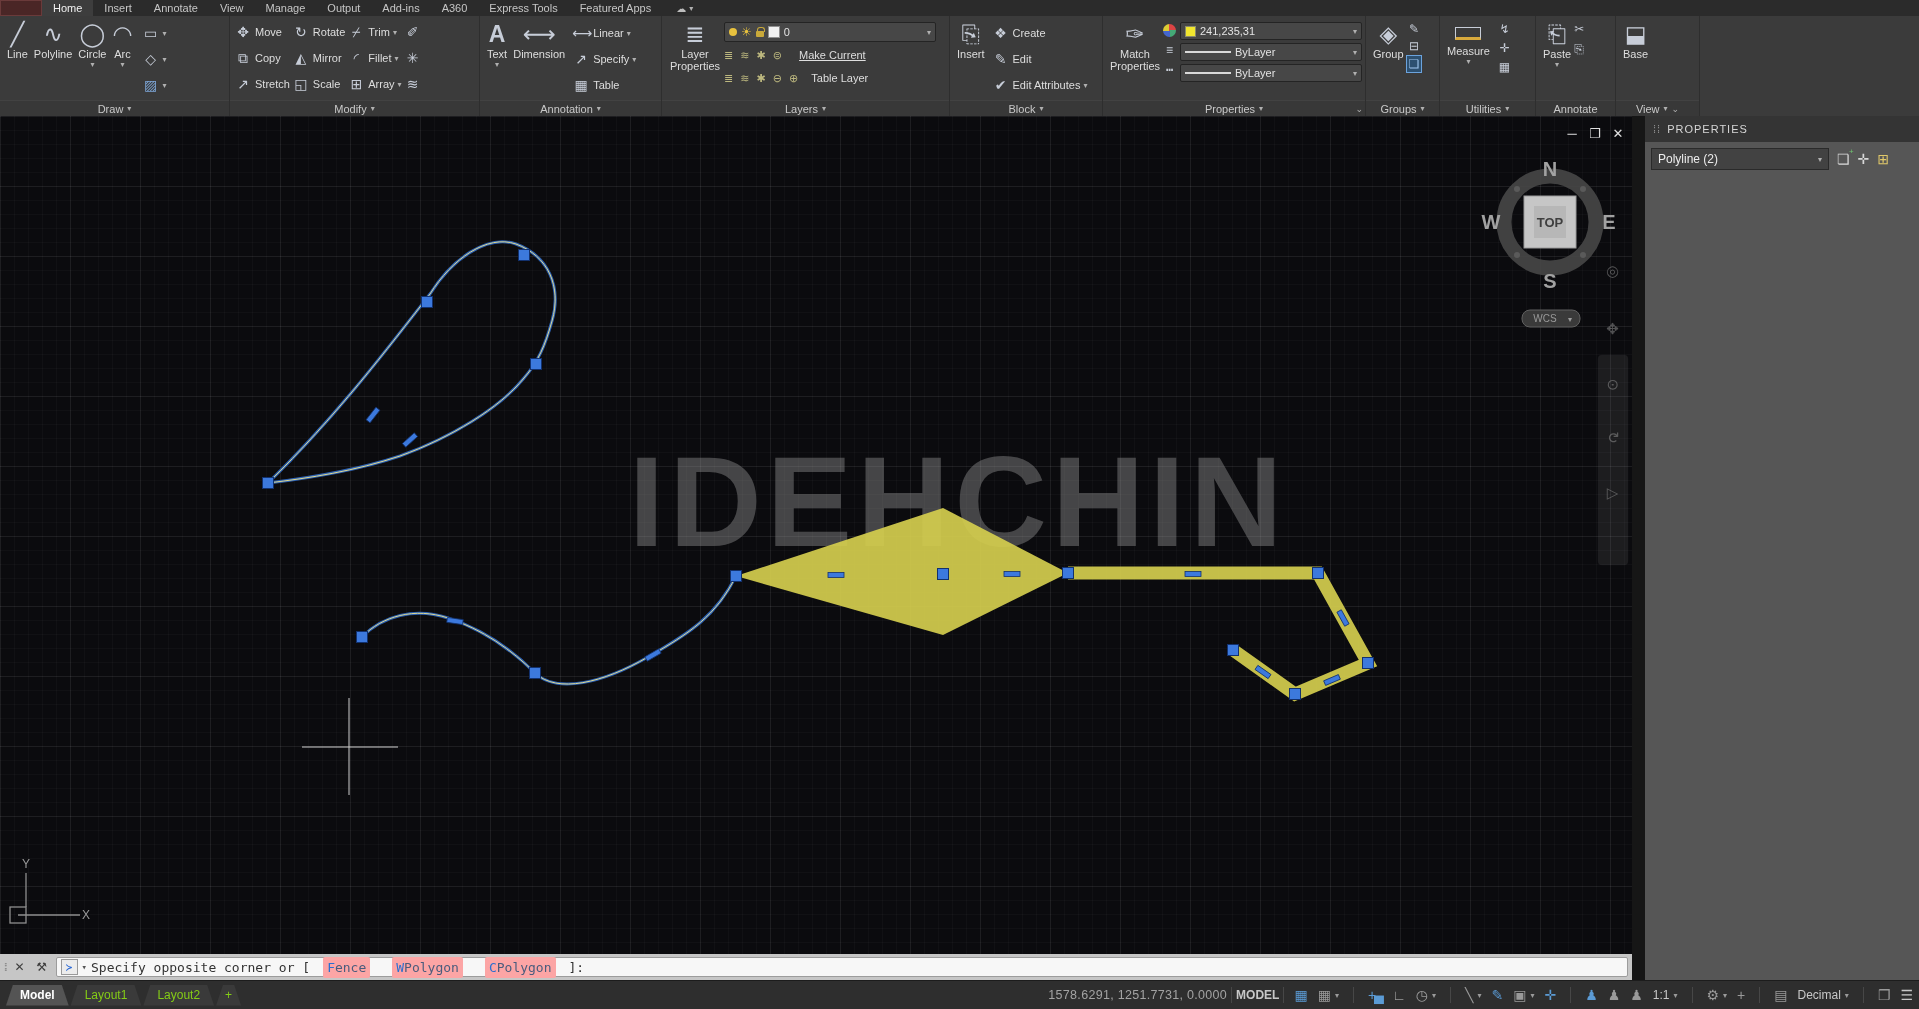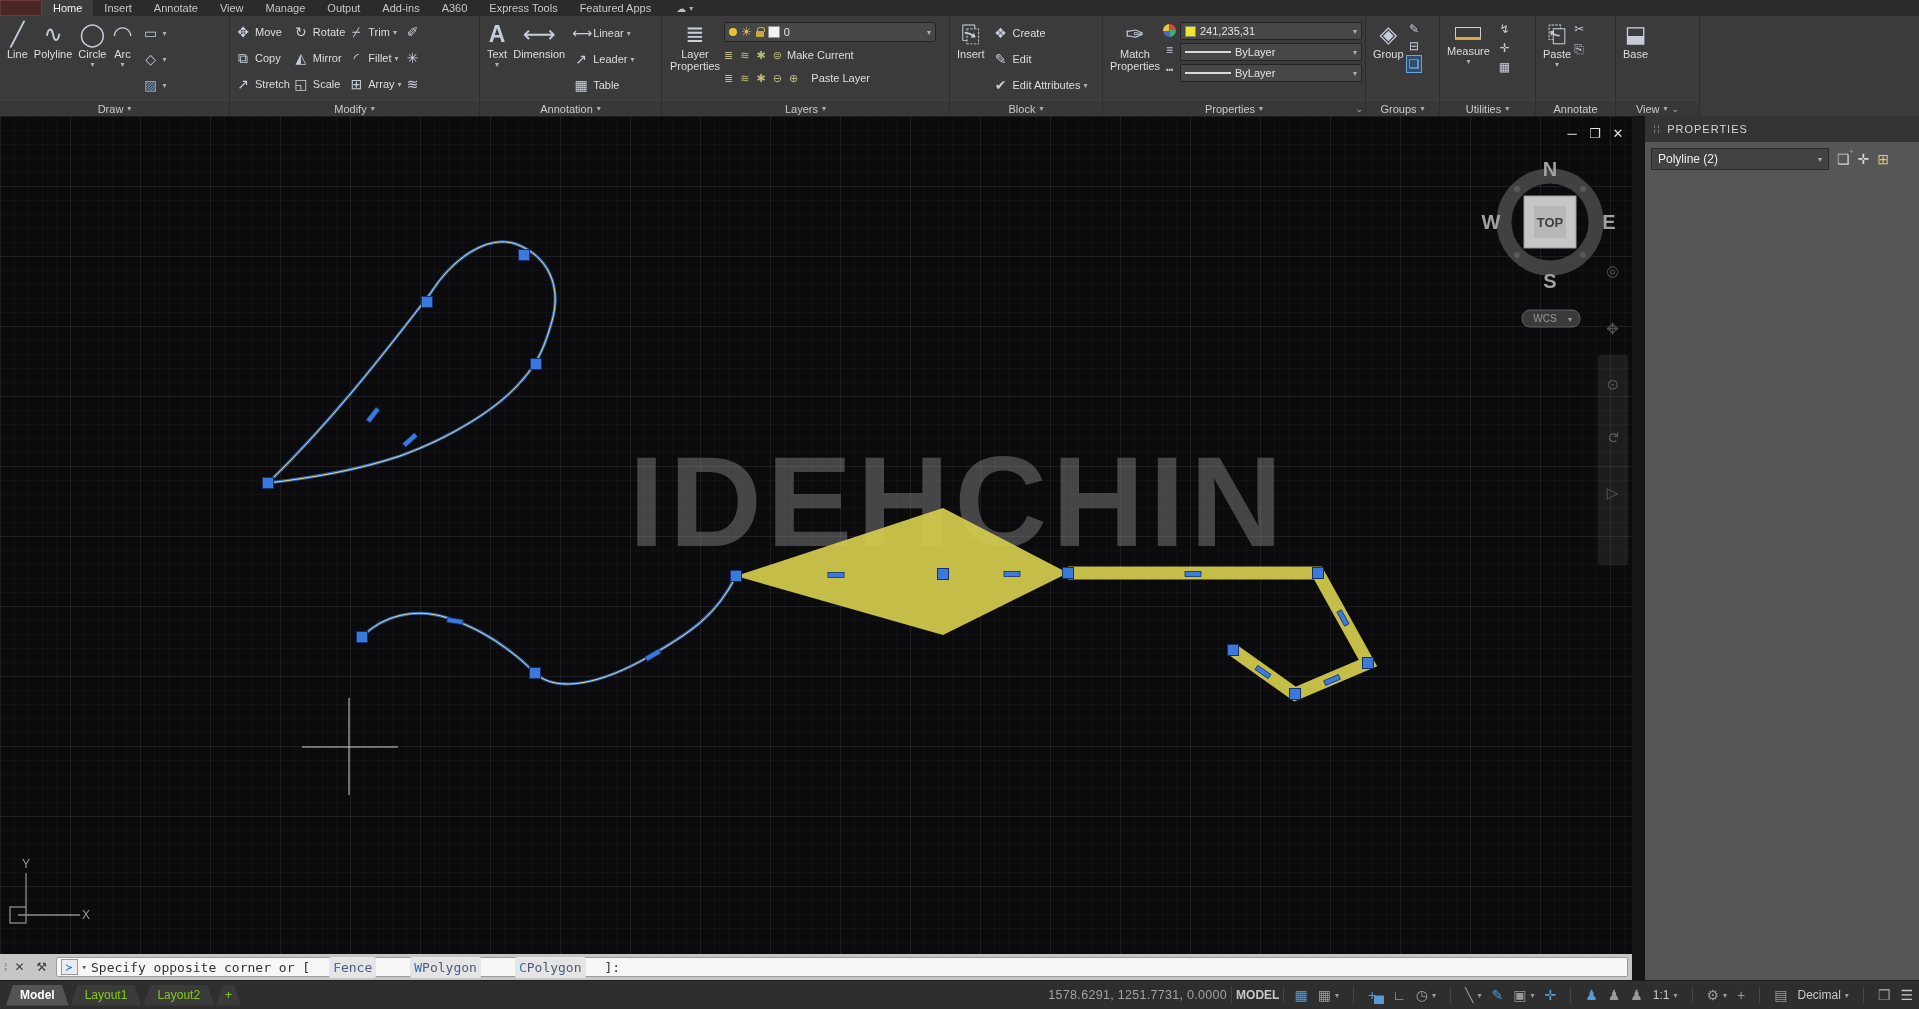--- a/index.html
+++ b/index.html
@@ -72,21 +72,21 @@
   
   #cmdbar { position:absolute; left:0; top:954px; width:1632px; height:26px; background:#c6c6c6;
             display:flex; align-items:center; gap:6px; padding:0 4px; }
   #cmd-grip { color:#8a8a8a; font-size:10px; letter-spacing:-2px; }
   .cmdico { color:#3c3c3c; font-size:12px; width:16px; text-align:center; }
   #cmd-field { flex:1; height:20px; background:#f7f7f7; border:1px solid #9c9c9c; border-radius:2px;
                display:flex; align-items:center; gap:4px; padding:0 4px;
                font-family:"DejaVu Sans Mono", monospace; font-size:13px; color:#333; }
   #cmd-prompt { width:17px; height:16px; background:#ececec; border:1px solid #9a9a9a; color:#2e6bd6;
                 font-size:11px; display:flex; align-items:center; justify-content:center; }
-  .pill { display:inline-block; background:#e5e5e5; border-radius:2px; padding:3px 4px; margin:0 15px;
+  .pill { display:inline-block; background:#fca5a5; border-radius:2px; padding:3px 4px; margin:0 9px;
           color:#4a5c7d; }
   .pill::first-letter { color:#2a6fd1; }
 
   
   #statusbar { position:absolute; left:0; top:980px; width:1919px; height:29px; background:#2e2e2e;
                border-top:1px solid #1c1c1c; display:flex; align-items:center; padding:0 6px; }
   .ltab { height:21px; display:flex; align-items:center; padding:0 14px; font-size:12px; color:#84cc16;
           background:#3a3a3a; clip-path:polygon(7px 0, calc(100% - 7px) 0, 100% 100%, 0 100%);
           margin-right:2px; cursor:default; }
   .ltab.active { background:#545454; color:#ffffff; font-weight:bold; }
@@ -236,21 +236,21 @@
         <span class="blabel">Dimension</span>
       </div>
       <div class="smallcol" style="margin-left:4px;">
         <div class="srow">
           <span class="sicon">⟷</span>
           <span class="slabel">Linear</span>
           <span class="car8">▾</span>
         </div>
         <div class="srow">
           <span class="sicon">↗</span>
-          <span class="slabel">Leader</span>
+          <span class="slabel">Specify</span>
           <span class="car8">▾</span>
         </div>
         <div class="srow">
           <span class="sicon">▦</span>
           <span class="slabel">Table</span>
         </div>
       </div>
     </div>
     <div class="plabel">
       <span>Annotation</span>
@@ -269,25 +269,25 @@
           <span class="dotY"></span>
           <span style="color:#e8c23e; font-size:12px;">☀</span>
           <span class="mlock"></span>
           <span class="sww"></span>
           <span>0</span>
           <span class="grow"></span>
           <span class="car8">▾</span>
         </div>
         <div class="srow" style="height:20px;">
           <span class="layrow-ic">≣ ≋ ✱ ⊜</span>
-          <span class="slabel" style="margin-left:0;">Make Current</span>
+          <span class="slabel" style="margin-left:12px;text-decoration:underline;">Make Current</span>
         </div>
         <div class="srow" style="height:20px;">
           <span class="layrow-ic">≣ ≋ ✱ ⊖ ⊕</span>
-          <span class="slabel" style="margin-left:8px;">Paste Layer</span>
+          <span class="slabel" style="margin-left:8px;">Table Layer</span>
         </div>
       </div>
     </div>
     <div class="plabel">
       <span>Layers</span>
         <span class="car">▾</span>
     </div>
   </div>
 
   <div class="panel" style="width:153px;">

